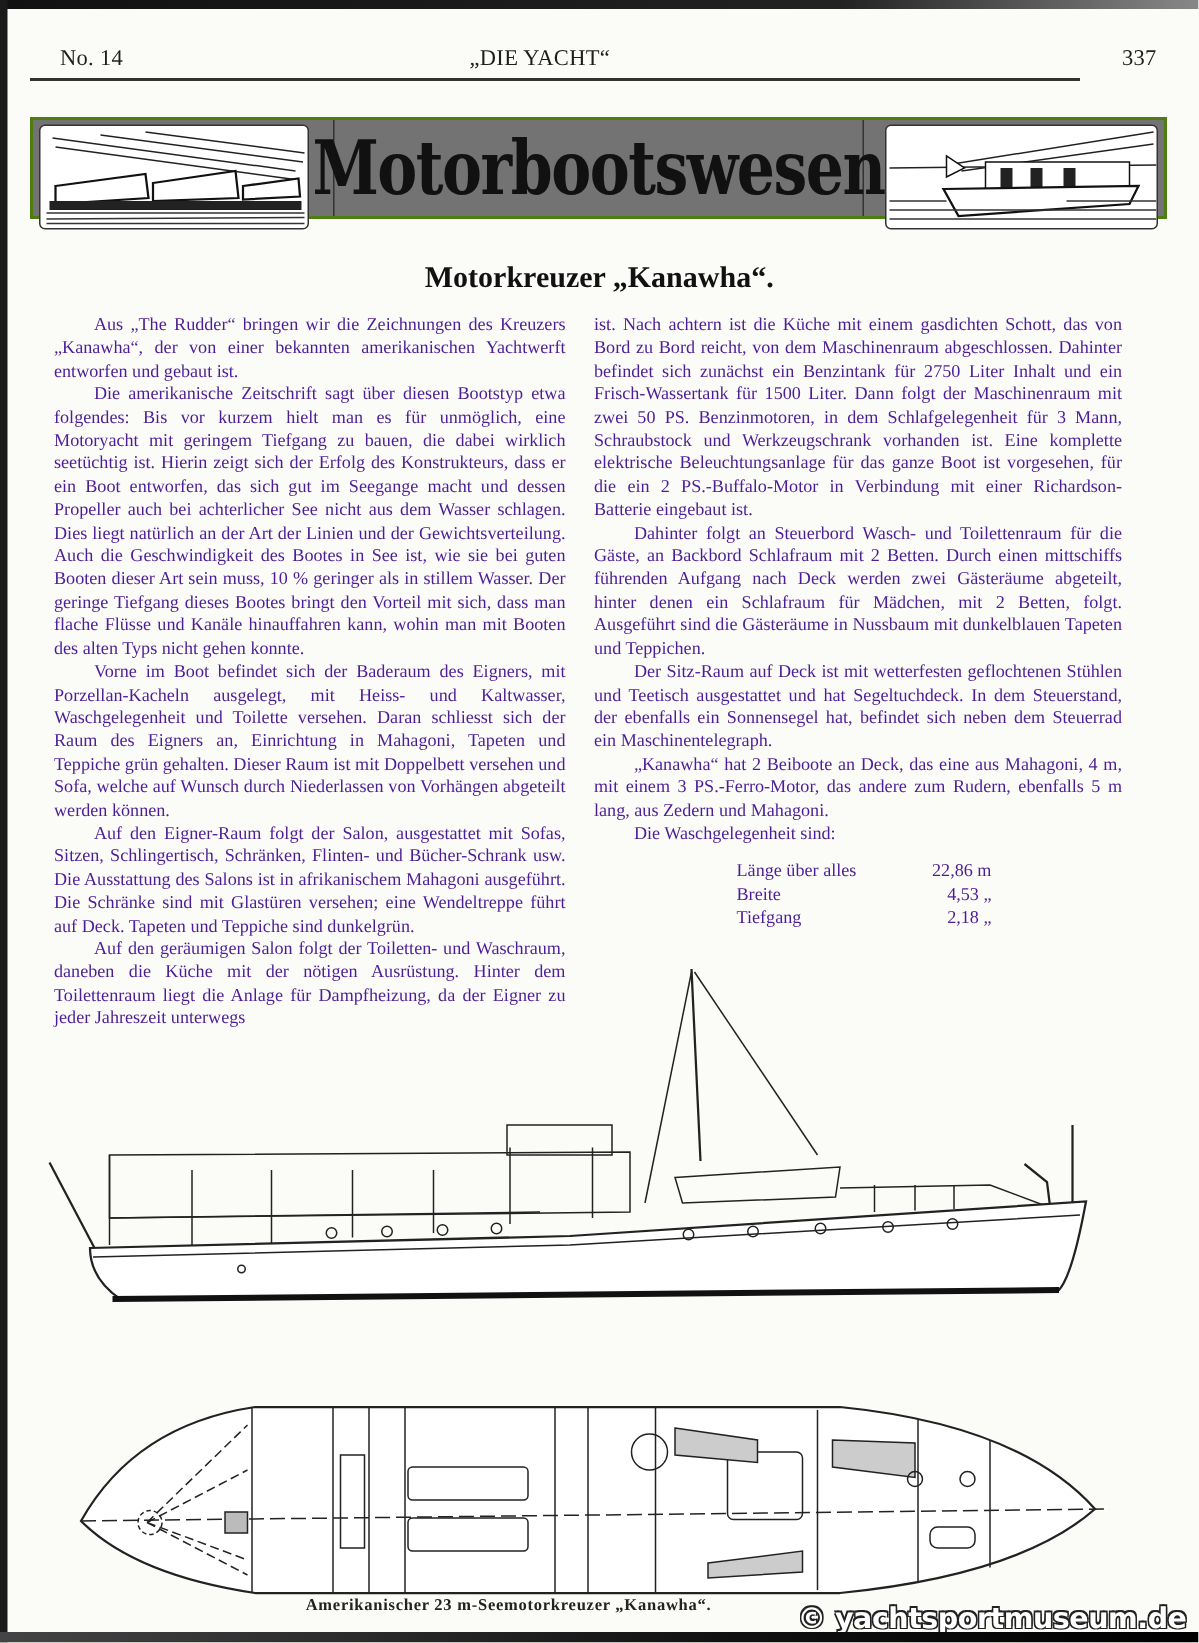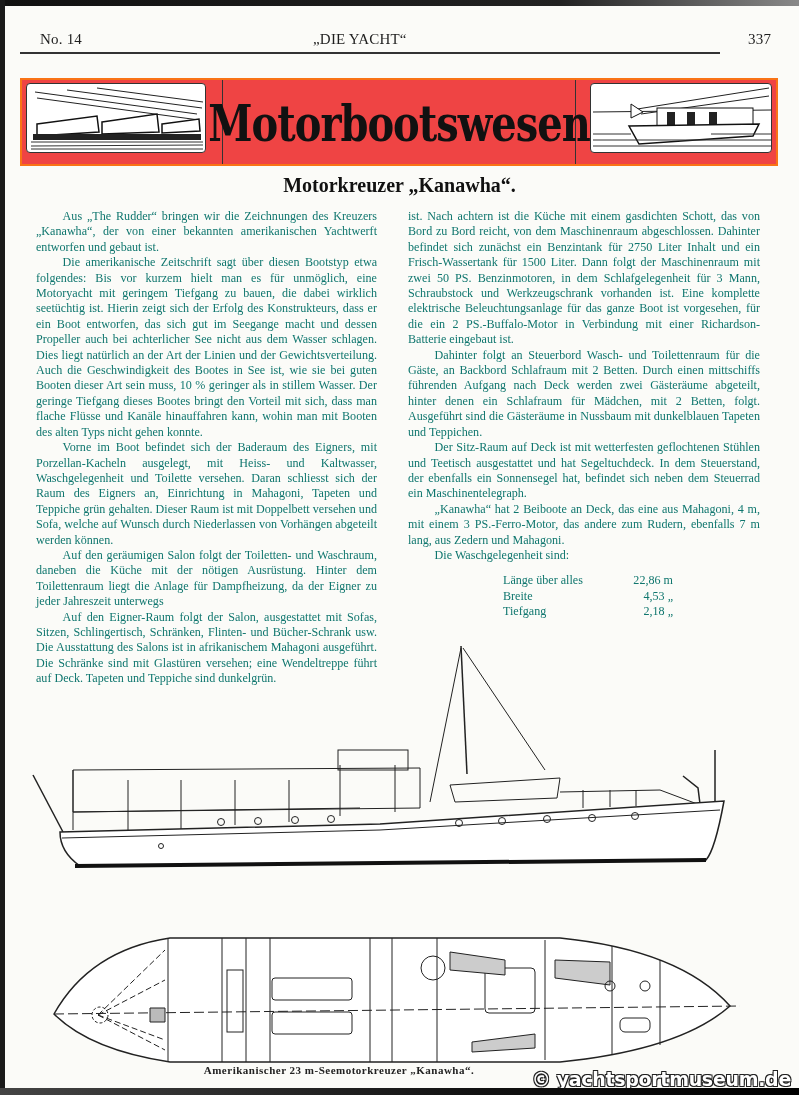--- a/index.html
+++ b/index.html
@@ -6,32 +6,32 @@
   body{width:799px;height:1095px;background:#fbfbf8;position:relative;overflow:hidden;font-family:"Liberation Serif",serif;color:#1e1e1e;}
   .topband{position:absolute;left:0;top:0;width:799px;height:6px;background:linear-gradient(90deg,#111 0%,#222 70%,#888 100%);}
   .leftband{position:absolute;left:0;top:0;width:5px;height:1095px;background:#1a1a1a;}
   .botband{position:absolute;left:0;bottom:0;width:799px;height:7px;background:linear-gradient(90deg,#444,#111 60%,#000);}
   .runhead{position:absolute;top:31px;left:28px;width:452px;height:20px;font-family:"Liberation Sans",sans-serif;}
   .runhead span{position:absolute;top:0;font-size:15px;font-family:"Liberation Serif",serif;letter-spacing:0.2px;}
   #hd-no{left:12px;}
   #hd-title{left:285px;}
   #hd-page{left:720px;}
   .headrule{position:absolute;top:52px;left:20px;width:458px;height:2px;background:#333;}
-  .banner{position:absolute;top:78px;left:20px;width:758px;height:88px;border:2px solid #f97316;box-sizing:border-box;background:#ef4444;}
+  .banner{position:absolute;top:78px;left:20px;width:758px;height:68px;border:2px solid #4d7c0f;box-sizing:border-box;background:#737373;}
   .banner .pic{position:absolute;top:3px;height:70px;width:180px;border:1.5px solid #333;border-radius:4px;box-sizing:border-box;overflow:hidden;background:#fff;}
   .banner .pic.l{left:4px;}
   .banner .pic.r{right:4px;width:182px;}
   .banner .mid{position:absolute;left:200px;right:200px;top:0;bottom:0;border-left:1.5px solid #333;border-right:1.5px solid #333;display:flex;align-items:center;justify-content:center;}
   .banner .mid span{font-family:"DejaVu Serif",serif;font-weight:bold;font-size:40px;letter-spacing:-1px;transform:scaleY(1.25);color:#111;}
   h1{position:absolute;top:174px;left:0;width:799px;text-align:center;margin:0;font-family:"Liberation Serif",serif;font-weight:bold;font-size:20px;color:#111;}
-  .col{position:absolute;font-size:12.1px;line-height:15.4px;text-align:justify;font-family:"Liberation Serif",serif;color:#0f766e;}
+  .col{position:absolute;font-size:12.1px;line-height:15.4px;text-align:justify;font-family:"Liberation Serif",serif;color:#4c1d95;}
   .col p{margin:0;text-indent:2.2em;}
   .col p.noind{text-indent:0;}
   #col-left{left:36px;top:209px;width:341px;}
-  #col-right{left:408px;top:209px;width:352px;}
+  #col-right{left:396px;top:209px;width:352px;}
   .dims{margin:10px 0 0 95px;width:170px;font-size:12.1px;line-height:15.4px;}
   .dims .row{display:flex;justify-content:space-between;}
   .dims .row span:first-child{width:118px;}
   .dims .row span:last-child{text-align:right;width:52px;}
   svg.draw{position:absolute;}
   #profile{left:0;top:640px;width:799px;height:240px;}
   #plan{left:0;top:900px;width:799px;height:175px;}
   .caption{position:absolute;top:1064px;left:0;width:678px;text-align:center;font-size:11px;font-weight:bold;letter-spacing:0.5px;font-family:"Liberation Serif",serif;color:#222;}
   .watermark{position:absolute;top:1068px;right:8px;font-family:"DejaVu Sans",sans-serif;font-size:19px;font-weight:bold;color:#fff;text-shadow:-1px -1px 0 #222,1px -1px 0 #222,-1px 1px 0 #222,1px 1px 0 #222;letter-spacing:-0.3px;}
 </style>
@@ -75,29 +75,29 @@
     </svg>
   </div>
 </div>
 
 <h1>Motorkreuzer „Kanawha“.</h1>
 
 <div class="col" id="col-left">
   <p>Aus „The Rudder“ bringen wir die Zeichnungen des Kreuzers „Kanawha“, der von einer bekannten amerikanischen Yachtwerft entworfen und gebaut ist.</p>
   <p>Die amerikanische Zeitschrift sagt über diesen Bootstyp etwa folgendes: Bis vor kurzem hielt man es für unmöglich, eine Motoryacht mit geringem Tiefgang zu bauen, die dabei wirklich seetüchtig ist. Hierin zeigt sich der Erfolg des Konstrukteurs, dass er ein Boot entworfen, das sich gut im Seegange macht und dessen Propeller auch bei achterlicher See nicht aus dem Wasser schlagen. Dies liegt natürlich an der Art der Linien und der Gewichtsverteilung. Auch die Geschwindigkeit des Bootes in See ist, wie sie bei guten Booten dieser Art sein muss, 10 % geringer als in stillem Wasser. Der geringe Tiefgang dieses Bootes bringt den Vorteil mit sich, dass man flache Flüsse und Kanäle hinauffahren kann, wohin man mit Booten des alten Typs nicht gehen konnte.</p>
   <p>Vorne im Boot befindet sich der Baderaum des Eigners, mit Porzellan-Kacheln ausgelegt, mit Heiss- und Kaltwasser, Waschgelegenheit und Toilette versehen. Daran schliesst sich der Raum des Eigners an, Einrichtung in Mahagoni, Tapeten und Teppiche grün gehalten. Dieser Raum ist mit Doppelbett versehen und Sofa, welche auf Wunsch durch Niederlassen von Vorhängen abgeteilt werden können.</p>
+  <p>Auf den Eigner-Raum folgt der Salon, ausgestattet mit Sofas, Sitzen, Schlingertisch, Schränken, Flinten- und Bücher-Schrank usw. Die Ausstattung des Salons ist in afrikanischem Mahagoni ausgeführt. Die Schränke sind mit Glastüren versehen; eine Wendeltreppe führt auf Deck. Tapeten und Teppiche sind dunkelgrün.</p>
   <p>Auf den geräumigen Salon folgt der Toiletten- und Waschraum, daneben die Küche mit der nötigen Ausrüstung. Hinter dem Toilettenraum liegt die Anlage für Dampfheizung, da der Eigner zu jeder Jahreszeit unterwegs</p>
-  <p>Auf den Eigner-Raum folgt der Salon, ausgestattet mit Sofas, Sitzen, Schlingertisch, Schränken, Flinten- und Bücher-Schrank usw. Die Ausstattung des Salons ist in afrikanischem Mahagoni ausgeführt. Die Schränke sind mit Glastüren versehen; eine Wendeltreppe führt auf Deck. Tapeten und Teppiche sind dunkelgrün.</p>
 </div>
 
 <div class="col" id="col-right">
   <p class="noind">ist. Nach achtern ist die Küche mit einem gasdichten Schott, das von Bord zu Bord reicht, von dem Maschinenraum abgeschlossen. Dahinter befindet sich zunächst ein Benzintank für 2750 Liter Inhalt und ein Frisch-Wassertank für 1500 Liter. Dann folgt der Maschinenraum mit zwei 50 PS. Benzinmotoren, in dem Schlafgelegenheit für 3 Mann, Schraubstock und Werkzeugschrank vorhanden ist. Eine komplette elektrische Beleuchtungsanlage für das ganze Boot ist vorgesehen, für die ein 2 PS.-Buffalo-Motor in Verbindung mit einer Richardson-Batterie eingebaut ist.</p>
   <p>Dahinter folgt an Steuerbord Wasch- und Toilettenraum für die Gäste, an Backbord Schlafraum mit 2 Betten. Durch einen mittschiffs führenden Aufgang nach Deck werden zwei Gästeräume abgeteilt, hinter denen ein Schlafraum für Mädchen, mit 2 Betten, folgt. Ausgeführt sind die Gästeräume in Nussbaum mit dunkelblauen Tapeten und Teppichen.</p>
   <p>Der Sitz-Raum auf Deck ist mit wetterfesten geflochtenen Stühlen und Teetisch ausgestattet und hat Segeltuchdeck. In dem Steuerstand, der ebenfalls ein Sonnensegel hat, befindet sich neben dem Steuerrad ein Maschinentelegraph.</p>
-  <p>„Kanawha“ hat 2 Beiboote an Deck, das eine aus Mahagoni, 4 m, mit einem 3 PS.-Ferro-Motor, das andere zum Rudern, ebenfalls 7 m lang, aus Zedern und Mahagoni.</p>
+  <p>„Kanawha“ hat 2 Beiboote an Deck, das eine aus Mahagoni, 4 m, mit einem 3 PS.-Ferro-Motor, das andere zum Rudern, ebenfalls 5 m lang, aus Zedern und Mahagoni.</p>
   <p>Die Waschgelegenheit sind:</p>
   <div class="dims">
     <div class="row">
       <span>Länge über alles</span>
       <span>22,86 m</span>
     </div>
     <div class="row">
       <span>Breite</span>
       <span>4,53 „</span>
     </div>

